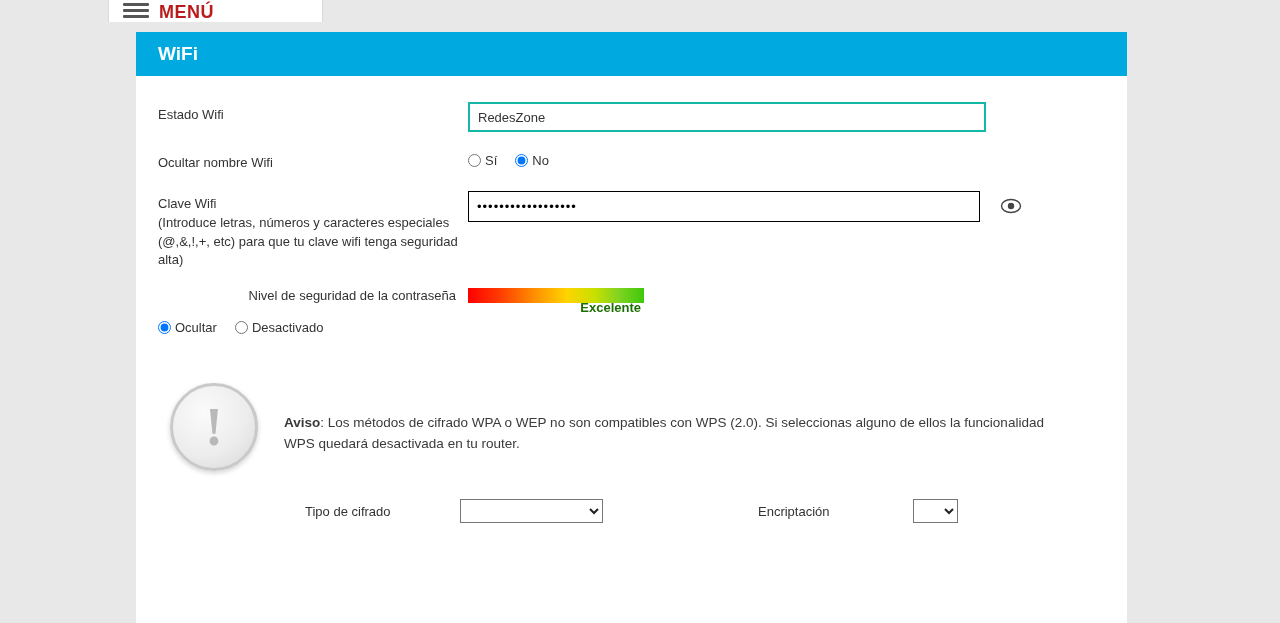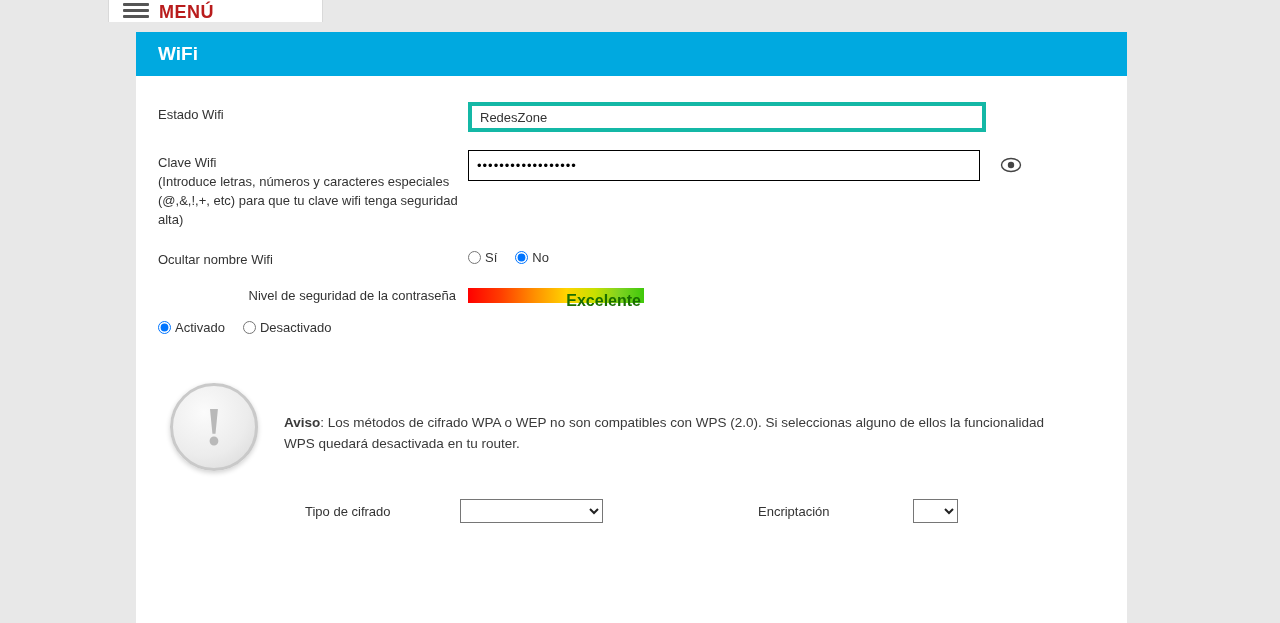--- a/index.html
+++ b/index.html
@@ -109,21 +109,21 @@
     line-height: 1.45;
     flex: 0 0 310px;
   }
   .field {
     flex: 1 1 auto;
     position: relative;
   }
   input.text {
     width: 518px;
     height: 30px;
-    border: 4px solid #14b8a6;
+    border: 2px solid #14b8a6;
     padding: 2px 8px;
     box-sizing: border-box;
     font-family: "Liberation Sans", sans-serif;
     font-size: 13px;
     color: #333;
     background: #fff;
     outline: none;
   }
   input.pwd {
     width: 512px;
@@ -182,23 +182,23 @@
   }
   .strength-bar {
     width: 176px;
     height: 15px;
     background: linear-gradient(to right, #ff0000 0%, #ff3b00 18%, #ff9000 38%, #ffd400 56%, #c8e000 72%, #7ed321 86%, #3fc80a 100%);
     position: relative;
   }
   .strength-text {
     position: absolute;
     right: 3px;
-    top: 5px;
+    top: 12px;
     line-height: 15px;
-    font-size: 16px;
+    font-size: 13px;
     font-weight: bold;
     color: #1a6f00;
   }
 
   
   .notice {
     display: flex;
     align-items: flex-start;
     margin-top: 48px;
     margin-left: 12px;
@@ -282,70 +282,70 @@
 
   <div class="panel-body">
 
 
     <div class="form">
 
       <div class="row">
         <div class="label">Estado Wifi</div>
         <div class="field">
           <input class="text" type="text" value="RedesZone" style="">
-        </div>
-      </div>
-
-      <div class="row">
-        <div class="label">
-          <div>Clave Wifi</div>
-          <div>(Introduce letras, números y caracteres especiales</div>
-          <div>(@,&amp;,!,+, etc) para que tu clave wifi tenga seguridad</div>
-          <div>alta)</div>
-        </div>
-        <div class="field">
-          <input class="pwd" type="text" value="••••••••••••••••••" style="">
-          <span class="eye">
-            <svg width="22" height="22" viewBox="0 0 22 22">
-              <ellipse cx="11" cy="11" rx="9.5" ry="6.5" fill="none" stroke="#444" stroke-width="1.4"></ellipse>
-              <circle cx="11" cy="11" r="3.2" fill="#444"></circle>
-            </svg>
-          </span>
         </div>
       </div>
 
       <div class="row">
         <div class="label">Ocultar nombre Wifi</div>
         <div class="field">
           <div class="radio-group">
             <label>
               <input type="radio" name="hidename" style="">
               <span>Sí</span>
             </label>
             <label>
               <input type="radio" name="hidename" checked="" style="">
               <span>No</span>
             </label>
           </div>
         </div>
       </div>
 
+      <div class="row">
+        <div class="label">
+          <div>Clave Wifi</div>
+          <div>(Introduce letras, números y caracteres especiales</div>
+          <div>(@,&amp;,!,+, etc) para que tu clave wifi tenga seguridad</div>
+          <div>alta)</div>
+        </div>
+        <div class="field">
+          <input class="pwd" type="text" value="••••••••••••••••••" style="">
+          <span class="eye">
+            <svg width="22" height="22" viewBox="0 0 22 22">
+              <ellipse cx="11" cy="11" rx="9.5" ry="6.5" fill="none" stroke="#444" stroke-width="1.4"></ellipse>
+              <circle cx="11" cy="11" r="3.2" fill="#444"></circle>
+            </svg>
+          </span>
+        </div>
+      </div>
+
       <div class="strength-row">
         <div class="strength-label">Nivel de seguridad de la contraseña</div>
         <div class="strength-bar">
           <span class="strength-text">Excelente</span>
         </div>
       </div>
 
       <div class="row">
         <div class="field">
           <div class="radio-group">
             <label>
               <input type="radio" name="wstate" checked="" style="">
-              <span>Activado</span>
+              <span>Ocultar</span>
             </label>
             <label>
               <input type="radio" name="wstate" style="">
               <span>Desactivado</span>
             </label>
           </div>
         </div>
       </div>
 
       <div class="notice">

